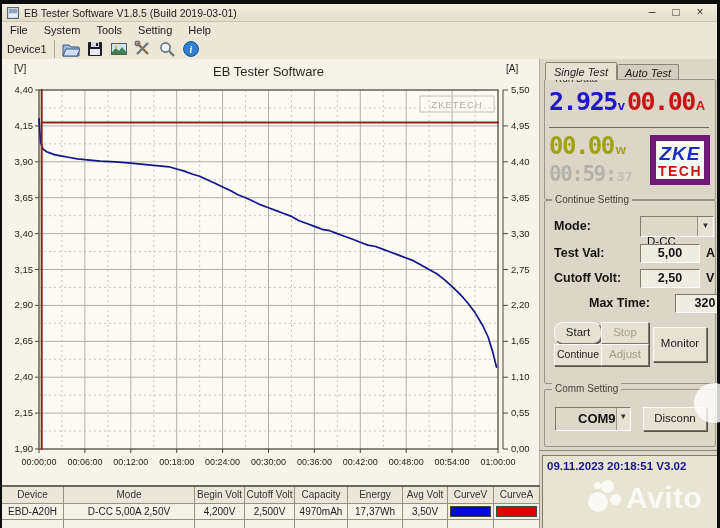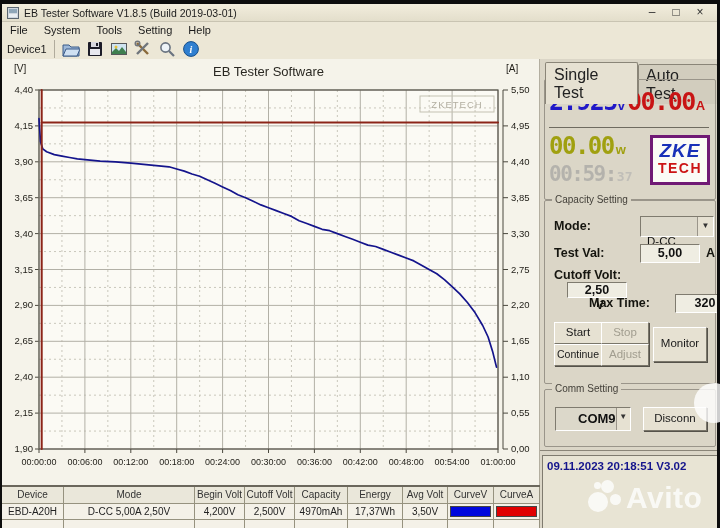--- a/index.html
+++ b/index.html
@@ -26,22 +26,22 @@
   .tb-icon{width:18px;height:18px;margin-right:6px;}
 
   
   #chart-area{position:absolute;left:0;top:55px;width:537px;height:426px;background:#f5f3ea;}
   #chart-svg{display:block;}
 
   
   #right-panel{position:absolute;left:537px;top:55px;width:178px;height:469px;
                background:#dbd6c7;border-left:1px solid #b3aea0;font-size:11px;}
   .tab-row{position:absolute;left:5px;top:3px;display:flex;align-items:flex-end;}
-  .tab{font-size:16px;color:#222;border:1px solid #8a8578;border-bottom:none;
-       padding:2px 7px 1px;background:#d2cdbe;border-radius:2px 2px 0 0;}
+  .tab{font-size:11px;color:#222;border:1px solid #8a8578;border-bottom:none;
+       padding:2px 7px 1px;background:#d2cdbe;border-radius:2px 2px 0 0;font-style:italic;}
   .tab.active{background:#e6e1d2;padding:3px 8px 2px;position:relative;z-index:2;}
 
   .groupbox{position:absolute;border:1px solid #9a958a;border-radius:2px;}
   .group-label{position:absolute;top:-7px;left:7px;background:#dbd6c7;padding:0 3px;
                font-size:10px;color:#44413a;line-height:12px;}
 
   
   #run-data{left:4px;top:20px;width:170px;height:119px;}
   .digital{font-family:"DejaVu Sans Mono",monospace;font-weight:bold;line-height:1;letter-spacing:-1.5px;}
   .dig-row1{position:absolute;left:4px;top:9px;display:flex;align-items:baseline;width:162px;}
@@ -50,21 +50,21 @@
   #run-data .v-val{font-size:25px;color:#2018c8;}
   #run-data .v-unit{color:#2018c8;margin:0 2px 0 1px;}
   #run-data .a-val{font-size:25px;color:#c81414;}
   #run-data .a-unit{color:#c81414;margin-left:1px;}
   .dig-row2{position:absolute;left:4px;top:54px;display:flex;align-items:baseline;}
   #run-data .w-val{font-size:24px;color:#a0a010;}
   #run-data .w-unit{color:#a0a010;margin-left:2px;}
   .dig-row3{position:absolute;left:4px;top:84px;display:flex;align-items:baseline;}
   #run-data .t-val{font-size:21px;color:#b4b2ac;}
   #run-data .t-sec{font-size:13px;color:#c0beb8;letter-spacing:0;margin-left:1px;}
-  #logo-box{position:absolute;right:5px;top:55px;width:60px;height:50px;border:3px solid #701a75;
+  #logo-box{position:absolute;right:5px;top:55px;width:60px;height:50px;border:6px solid #701a75;
             background:#fbfbf6;text-align:center;line-height:1.05;padding-top:3px;box-sizing:border-box;}
   #logo-box .zke{font-size:19px;font-weight:bold;font-style:italic;color:#1830b8;letter-spacing:1px;}
   #logo-box .tech{font-size:14px;font-weight:bold;color:#cc1414;letter-spacing:1.5px;}
 
   
   #param-group{left:4px;top:141px;width:170px;height:182px;}
   .field-row{position:absolute;left:9px;display:flex;align-items:center;height:20px;}
   .field-label{font-size:12.5px;font-weight:bold;color:#15150f;width:86px;}
   .field-box{width:58px;height:17px;background:#efede2;border:1px solid;
              border-color:#7f7b6f #fff #fff #7f7b6f;font-size:12.5px;font-weight:bold;color:#111;
@@ -313,46 +313,46 @@
           <span class="digital t-val">00:59:</span>
           <span class="digital t-sec">37</span>
         </div>
         <div id="logo-box">
           <div class="zke">ZKE</div>
           <div class="tech">TECH</div>
         </div>
       </div>
 
       <div class="groupbox" id="param-group">
-        <span class="group-label">Capacity Setting</span>
+        <span class="group-label">Continue Setting</span>
 
         <div class="field-row" style="top:15px;">
           <span class="field-label">Mode:</span>
           <div class="combo">
             <span class="combo-val">D-CC</span>
             <span class="combo-btn">▼</span>
           </div>
         </div>
         <div class="field-row" style="top:42px;">
           <span class="field-label">Test Val:</span>
           <input class="field-box" value="5,00" style="">
           <span class="field-unit">A</span>
         </div>
-        <div class="field-row" style="top:67px;flex-direction:column;">
+        <div class="field-row" style="top:67px;">
           <span class="field-label">Cutoff Volt:</span>
           <input class="field-box" value="2,50" style="">
           <span class="field-unit">V</span>
         </div>
         <div class="field-row" style="top:92px;padding-left:35px;">
           <span class="field-label">Max Time:</span>
           <input class="field-box" value="320" style="">
           <span class="field-unit">M</span>
         </div>
 
-        <div class="btn" style="left:9px;top:121px;width:46px;height:20px;line-height:19px;">Start</div>
+        <div class="btn" style="left:9px;top:121px;width:46px;height:20px;line-height:19px;border-radius:9px;">Start</div>
         <div class="btn disabled" style="left:56px;top:121px;width:46px;height:20px;line-height:19px;">Stop</div>
         <div class="btn" style="left:9px;top:143px;width:46px;height:20px;line-height:19px;font-size:10.5px;">Continue</div>
         <div class="btn disabled" style="left:56px;top:143px;width:46px;height:20px;line-height:19px;">Adjust</div>
         <div class="btn" style="left:108px;top:126px;width:52px;height:33px;line-height:31px;">Monitor</div>
       </div>
 
       <div class="groupbox" id="comm-group">
         <span class="group-label">Comm Setting</span>
         <div class="combo">
           <span class="combo-val">COM9</span>

